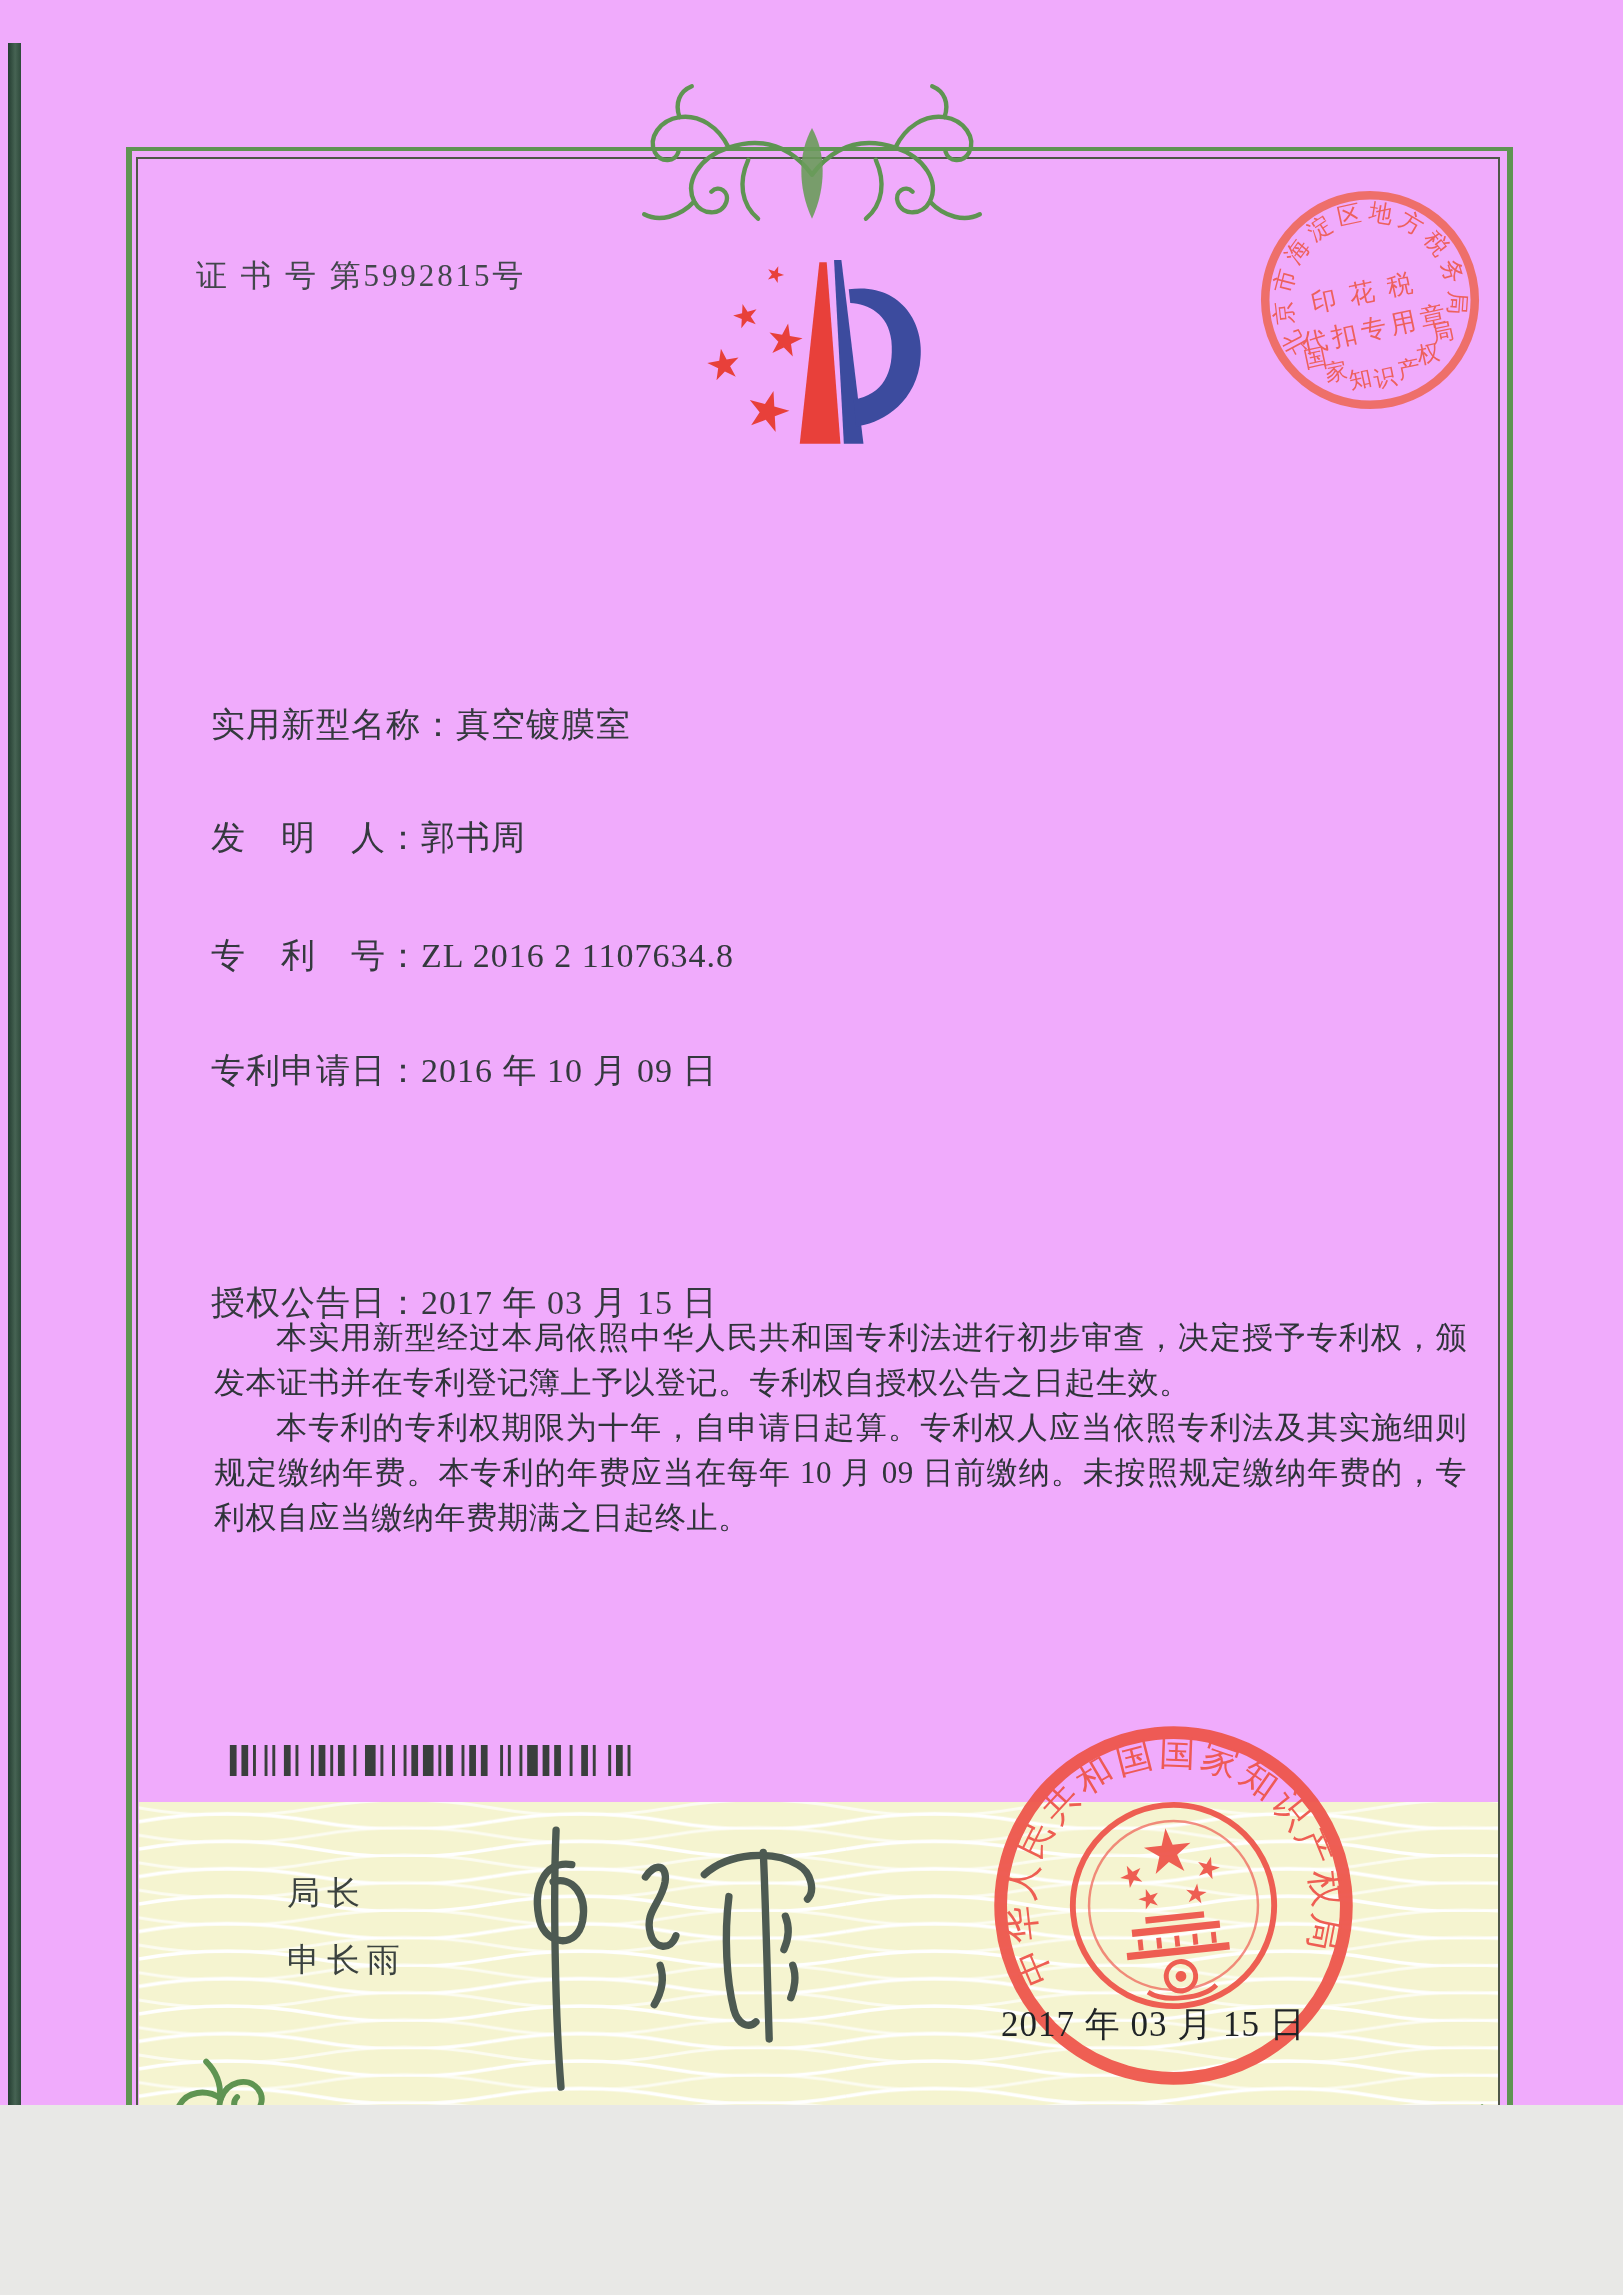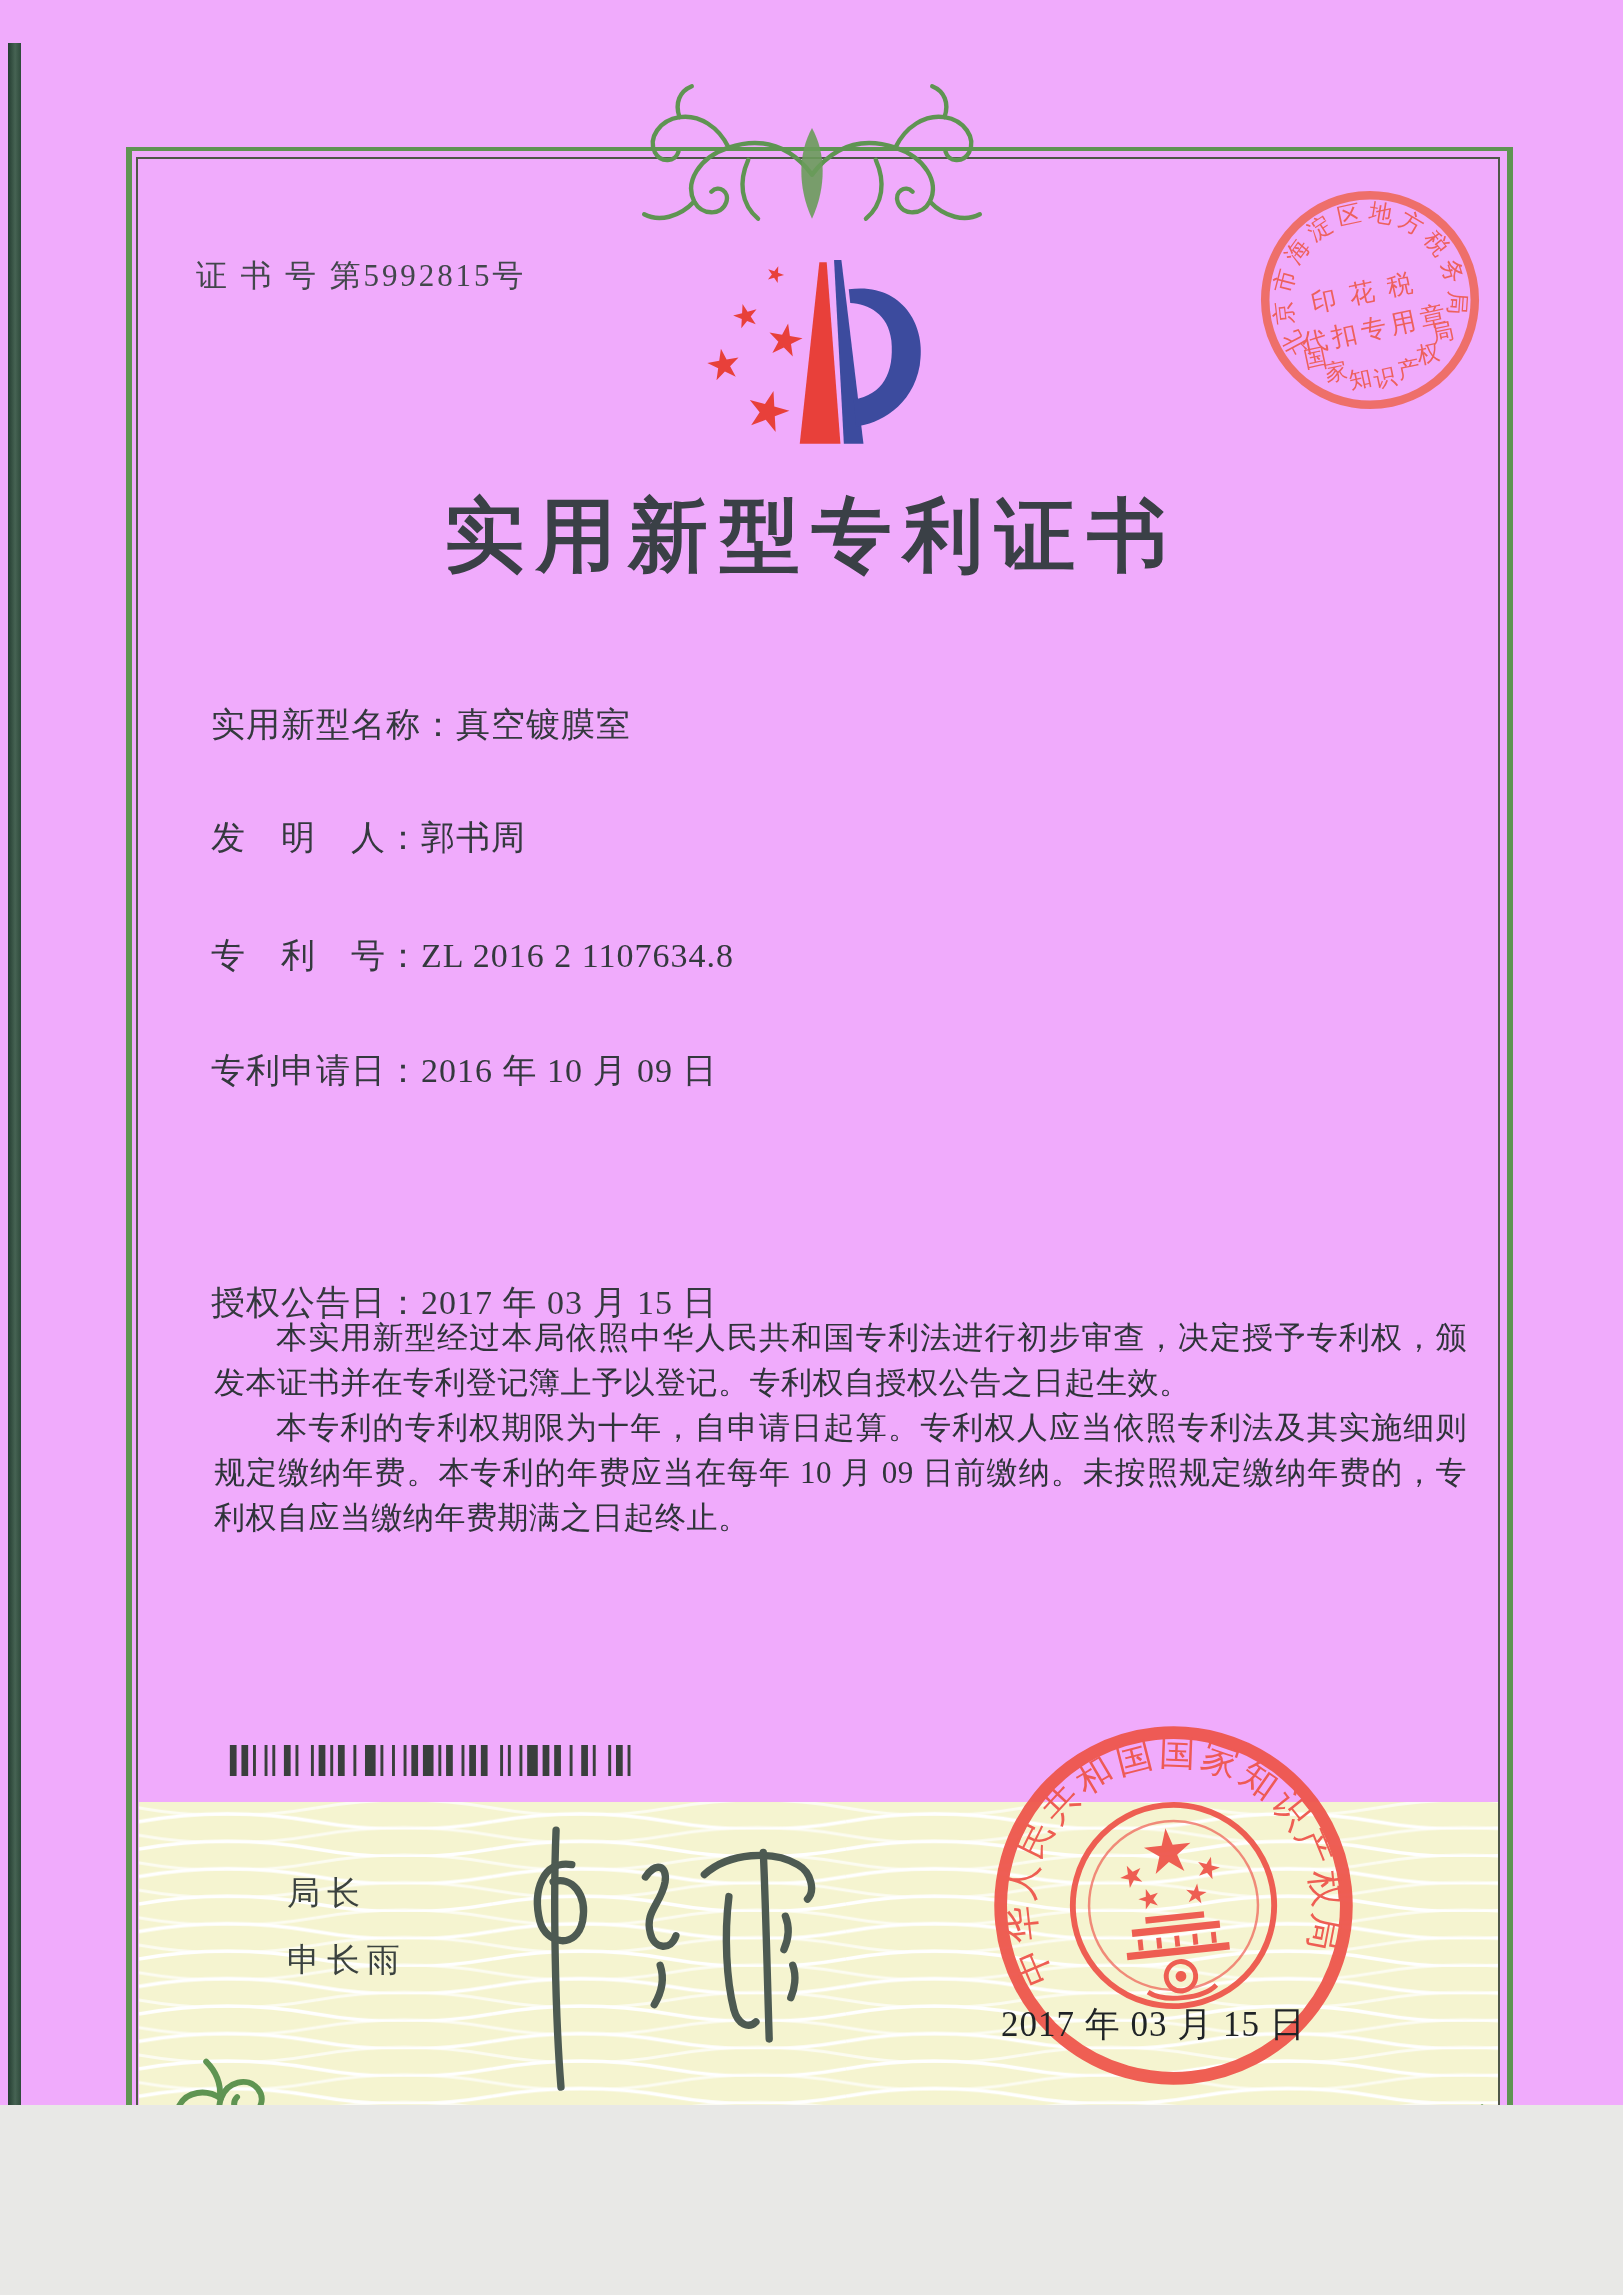--- a/index.html
+++ b/index.html
@@ -142,21 +142,20 @@
         <text x="148" y="400">家</text>
         <text x="195" y="425">知</text>
         <text x="247" y="434">识</text>
         <text x="300" y="426">产</text>
         <text x="347" y="403">权</text>
         <text x="386" y="366">局</text>
       </g>
     </g>
   </svg>
 
-  <div class="abs title">实用新型专利证书</div>
 
   <div class="abs field f0">
     <span>实用新型名称：</span><span>真空镀膜室</span>
   </div>
   <div class="abs field f1">
     <span>发　明　人：</span><span>郭书周</span>
   </div>
   <div class="abs field f2">
     <span>专　利　号：</span><span>ZL 2016 2 1107634.8</span>
   </div>

